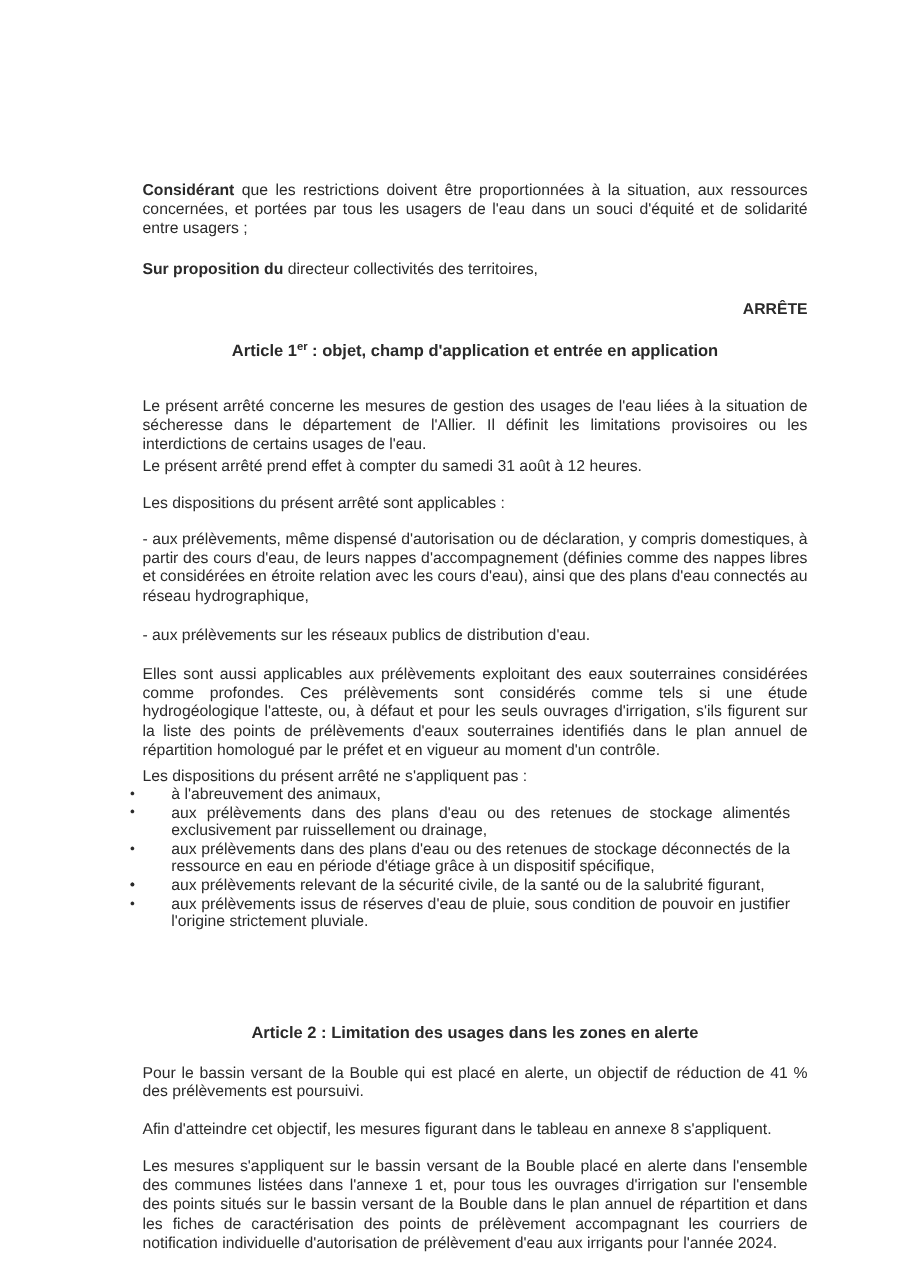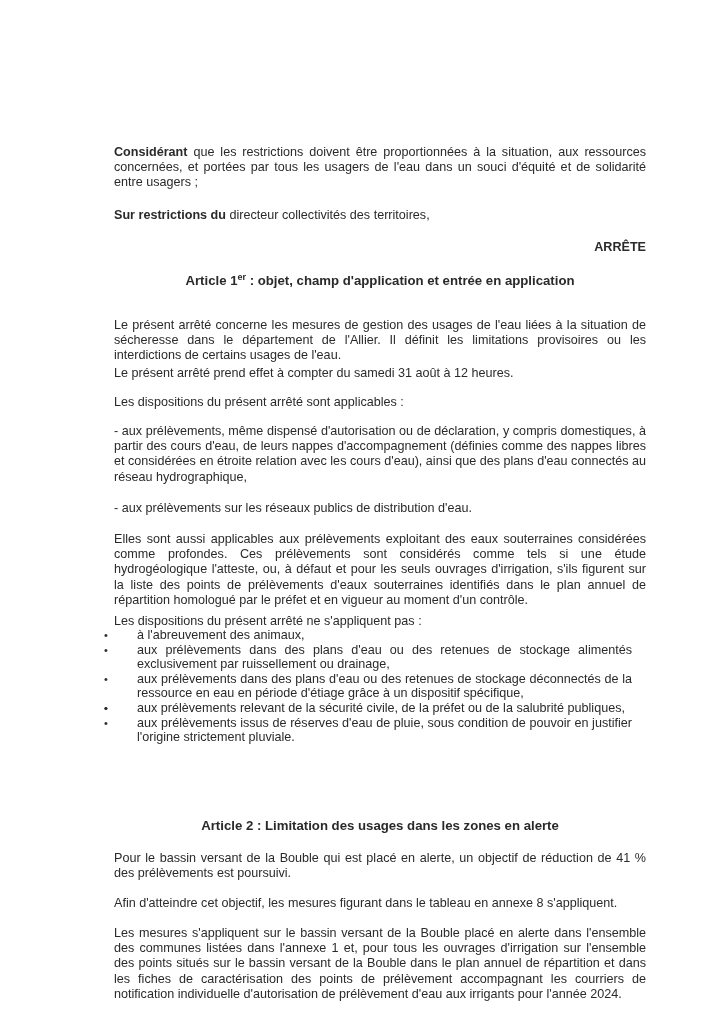--- a/index.html
+++ b/index.html
@@ -16,21 +16,21 @@
   ul.bullets li { position: relative; padding-left: 37px; font-size: 12.6px; line-height: 14.6px; text-align: justify; }
   ul.bullets li .dot { position: absolute; left: 4px; top: 0; font-size: 11px; }
 </style>
 </head>
 <body>
 
 <div class="page">
 
   <p class="p" style="top:131px;"><b>Considérant</b><span> que les restrictions doivent être proportionnées à la situation, aux ressources concernées, et portées par tous les usagers de l'eau dans un souci d'équité et de solidarité entre usagers ;</span></p>
 
-  <p class="p" style="top:194px;"><b>Sur restrictions du</b><span> directeur collectivités des territoires,</span></p>
+  <p class="p" style="top:194px;"><b>Sur proposition du</b><span> directeur collectivités des territoires,</span></p>
 
   <p class="p center" style="top:226px;">ARRÊTE</p>
 
   <p class="p heading" style="top:259px;"><span>Article 1</span><sup>er</sup><span> : objet, champ d'application et entrée en application</span></p>
 
   <p class="p" style="top:304px;">Le présent arrêté concerne les mesures de gestion des usages de l'eau liées à la situation de sécheresse dans le département de l'Allier. Il définit les limitations provisoires ou les interdictions de certains usages de l'eau.</p>
 
   <p class="p" style="top:352px;">Le présent arrêté prend effet à compter du samedi 31 août à 12 heures.</p>
 
   <p class="p" style="top:381px;">Les dispositions du présent arrêté sont applicables :</p>
@@ -41,21 +41,21 @@
 
   <p class="p" style="top:518px;">Elles sont aussi applicables aux prélèvements exploitant des eaux souterraines considérées comme profondes. Ces prélèvements sont considérés comme tels si une étude hydrogéologique l'atteste, ou, à défaut et pour les seuls ouvrages d'irrigation, s'ils figurent sur la liste des points de prélèvements d'eaux souterraines identifiés dans le plan annuel de répartition homologué par le préfet et en vigueur au moment d'un contrôle.</p>
 
   <p class="p" style="top:600px;">Les dispositions du présent arrêté ne s'appliquent pas :</p>
 
   <ul class="bullets">
     <li><span class="dot">•</span><span>à l'abreuvement des animaux,</span></li>
     <li><span class="dot">•</span><span>aux prélèvements dans des plans d'eau ou des retenues de stockage alimentés exclusivement par ruissellement ou drainage,</span></li>
     <li><span class="dot">•</span><span>aux prélèvements dans des plans d'eau ou des retenues de stockage déconnectés de la ressource en eau en période d'étiage grâce à un dispositif spécifique,</span></li>
     <li><span class="dot">•</span></li>
-    <li><span class="dot">•</span><span>aux prélèvements relevant de la sécurité civile, de la préfet ou de la salubrité publiques,</span></li>
+    <li><span class="dot">•</span><span>aux prélèvements relevant de la sécurité civile, de la santé ou de la salubrité figurant,</span></li>
     <li><span class="dot">•</span><span>aux prélèvements issus de réserves d'eau de pluie, sous condition de pouvoir en justifier l'origine strictement pluviale.</span></li>
   </ul>
 
   <p class="p heading" style="top:804px;">Article 2 : Limitation des usages dans les zones en alerte</p>
 
   <p class="p" style="top:837px;">Pour le bassin versant de la Bouble qui est placé en alerte, un objectif de réduction de 41 % des prélèvements est poursuivi.</p>
 
   <p class="p" style="top:882px;">Afin d'atteindre cet objectif, les mesures figurant dans le tableau en annexe 8 s'appliquent.</p>
 
   <p class="p" style="top:912px;">Les mesures s'appliquent sur le bassin versant de la Bouble placé en alerte dans l'ensemble des communes listées dans l'annexe 1 et, pour tous les ouvrages d'irrigation sur l'ensemble des points situés sur le bassin versant de la Bouble dans le plan annuel de répartition et dans les fiches de caractérisation des points de prélèvement accompagnant les courriers de notification individuelle d'autorisation de prélèvement d'eau aux irrigants pour l'année 2024.</p>

